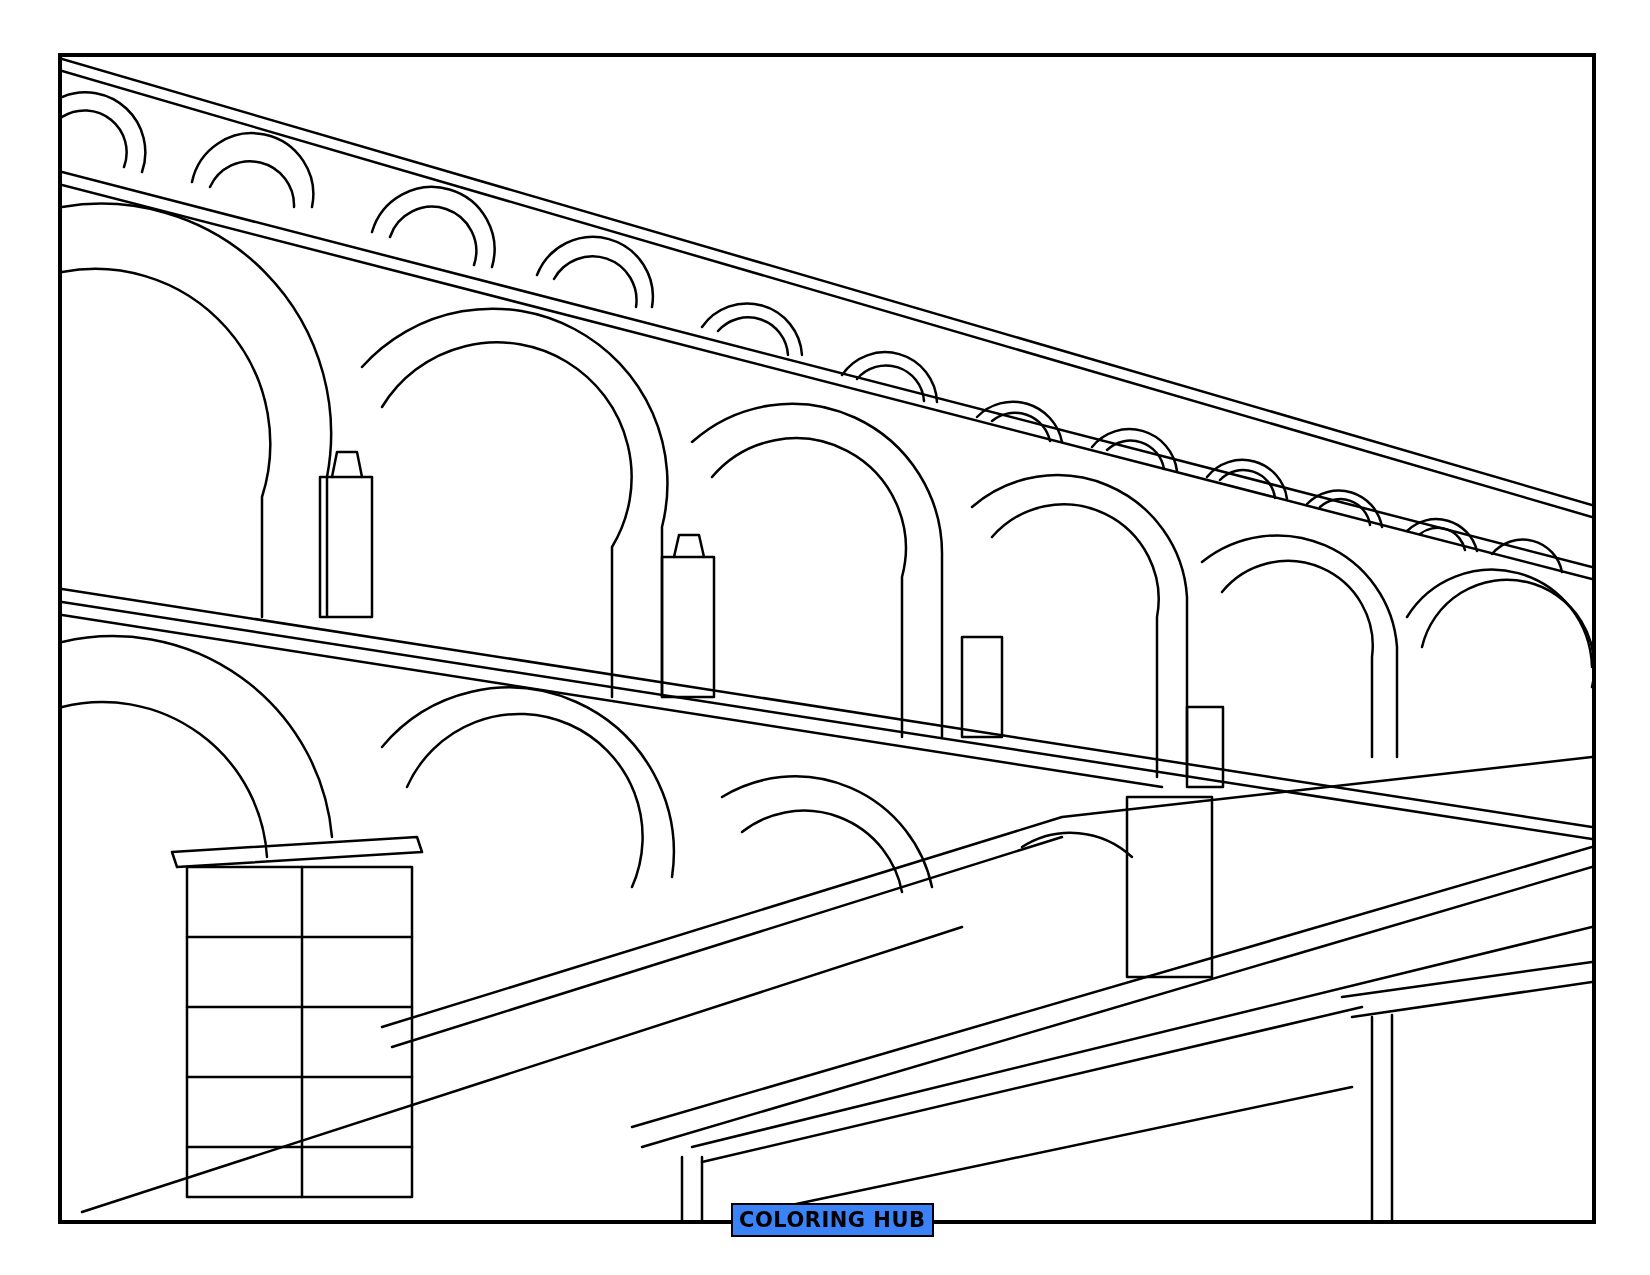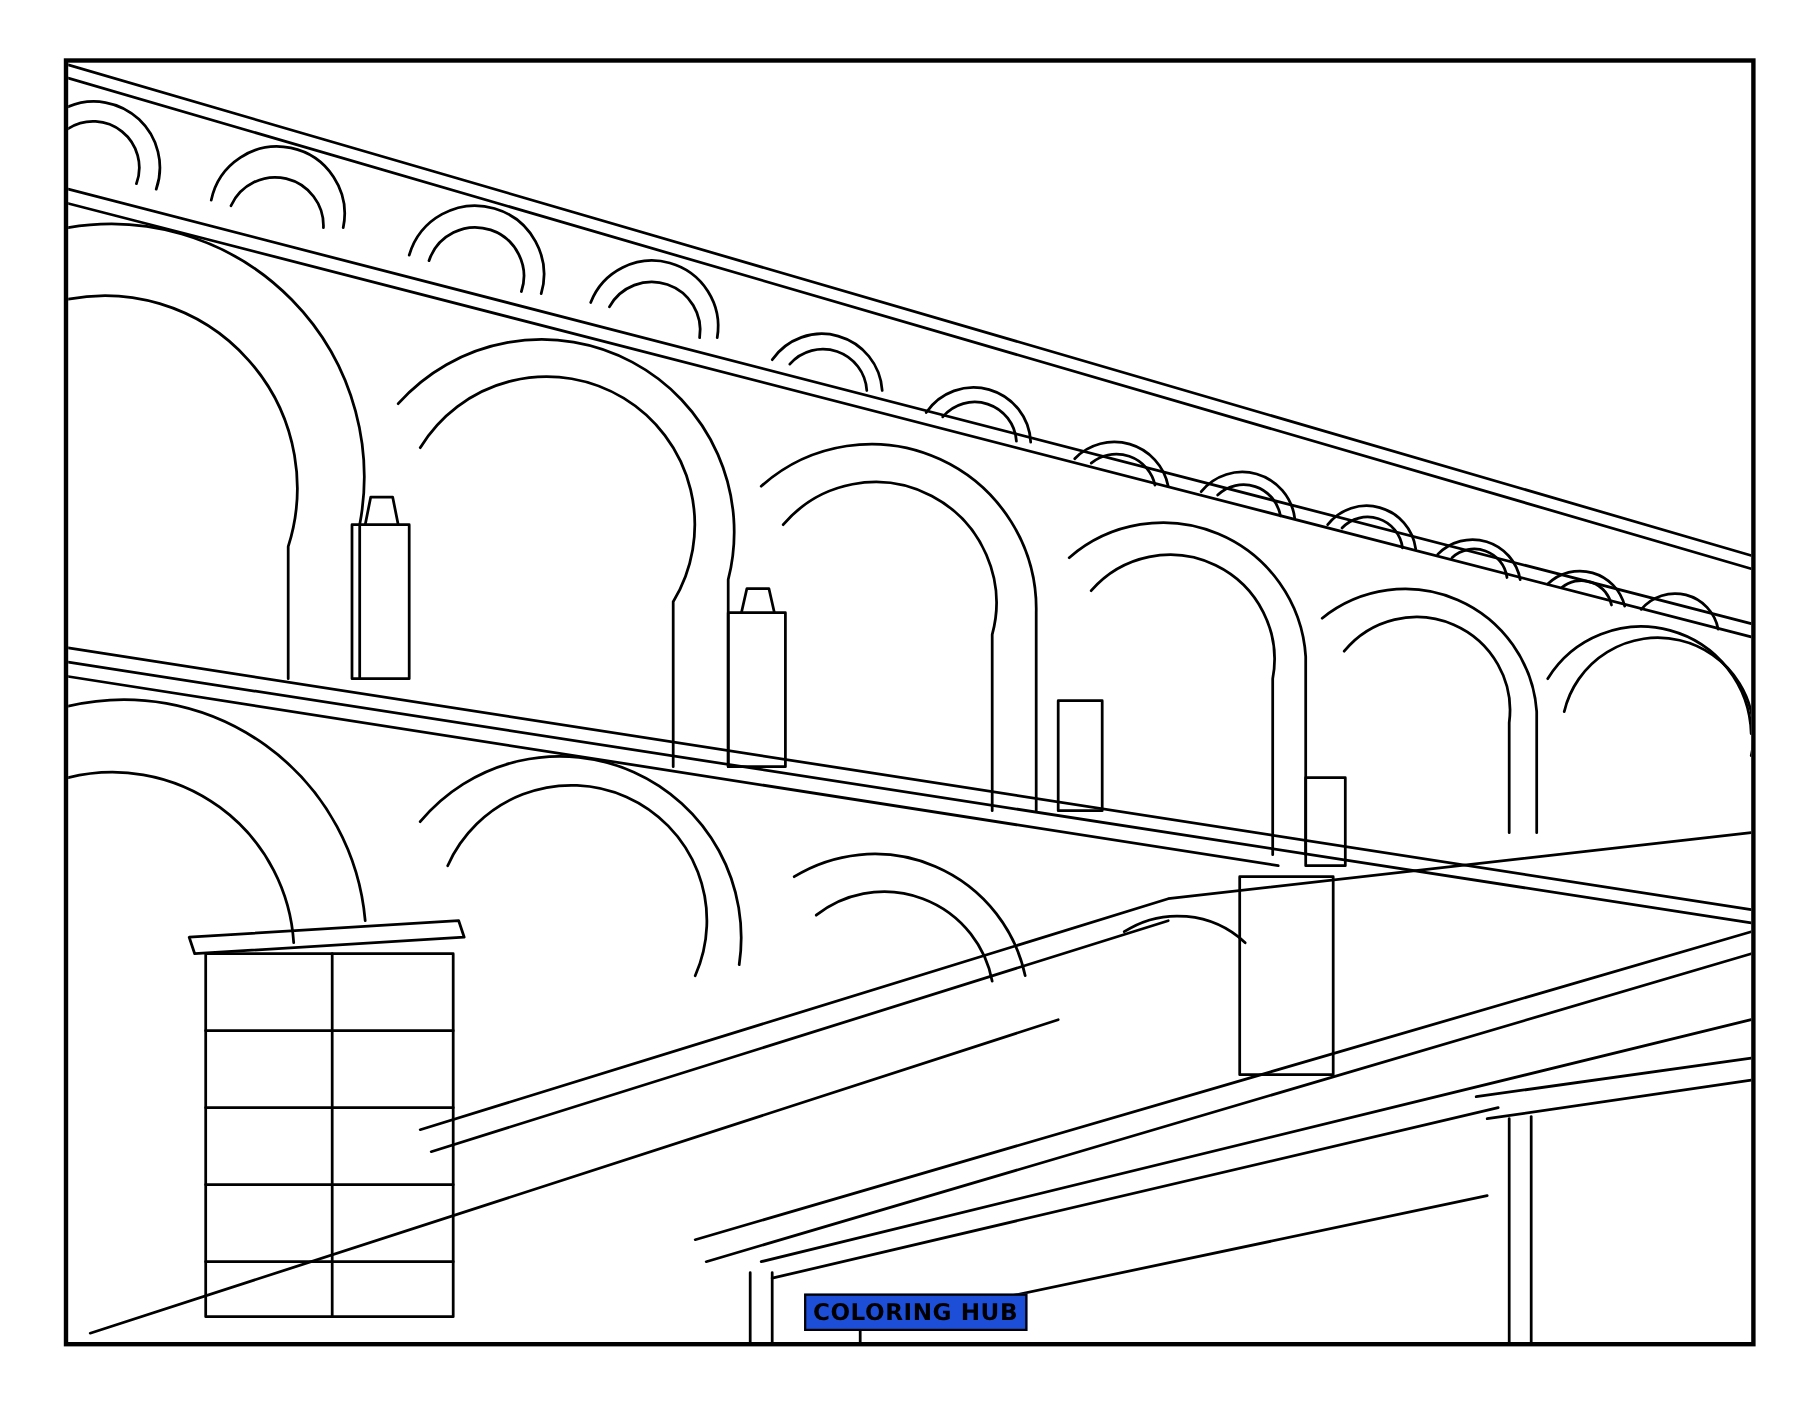--- a/index.html
+++ b/index.html
@@ -1,19 +1,19 @@
 <!DOCTYPE html>
 <html><head>
 <meta charset="utf-8">
 <style>
   html,body{margin:0;padding:0;background:#fff;}
   body{width:1650px;height:1275px;position:relative;overflow:hidden;font-family:"DejaVu Sans",sans-serif;}
   .frame{position:absolute;left:58px;top:53px;width:1530px;height:1163px;border:4px solid #000;box-sizing:content-box;}
   svg.art{position:absolute;left:62px;top:57px;width:1530px;height:1163px;}
-  .label{position:absolute;left:731px;top:1176px;height:30px;padding:0 6px;border:2px solid #000;background:#1d4ed8;
+  .label{position:absolute;left:731px;top:1203px;height:30px;padding:0 6px;border:2px solid #000;background:#3b82f6;
          font-family:"DejaVu Sans",sans-serif;font-weight:bold;font-size:21px;line-height:30px;letter-spacing:0.5px;color:#000;}
 </style>
 </head>
 <body>
 
 <div class="frame"></div>
 
 <svg class="art" viewBox="0 0 1530 1163" xmlns="http://www.w3.org/2000/svg" fill="none" stroke="#000" stroke-width="2.5" stroke-linejoin="round" stroke-linecap="round">
 
   <g>

